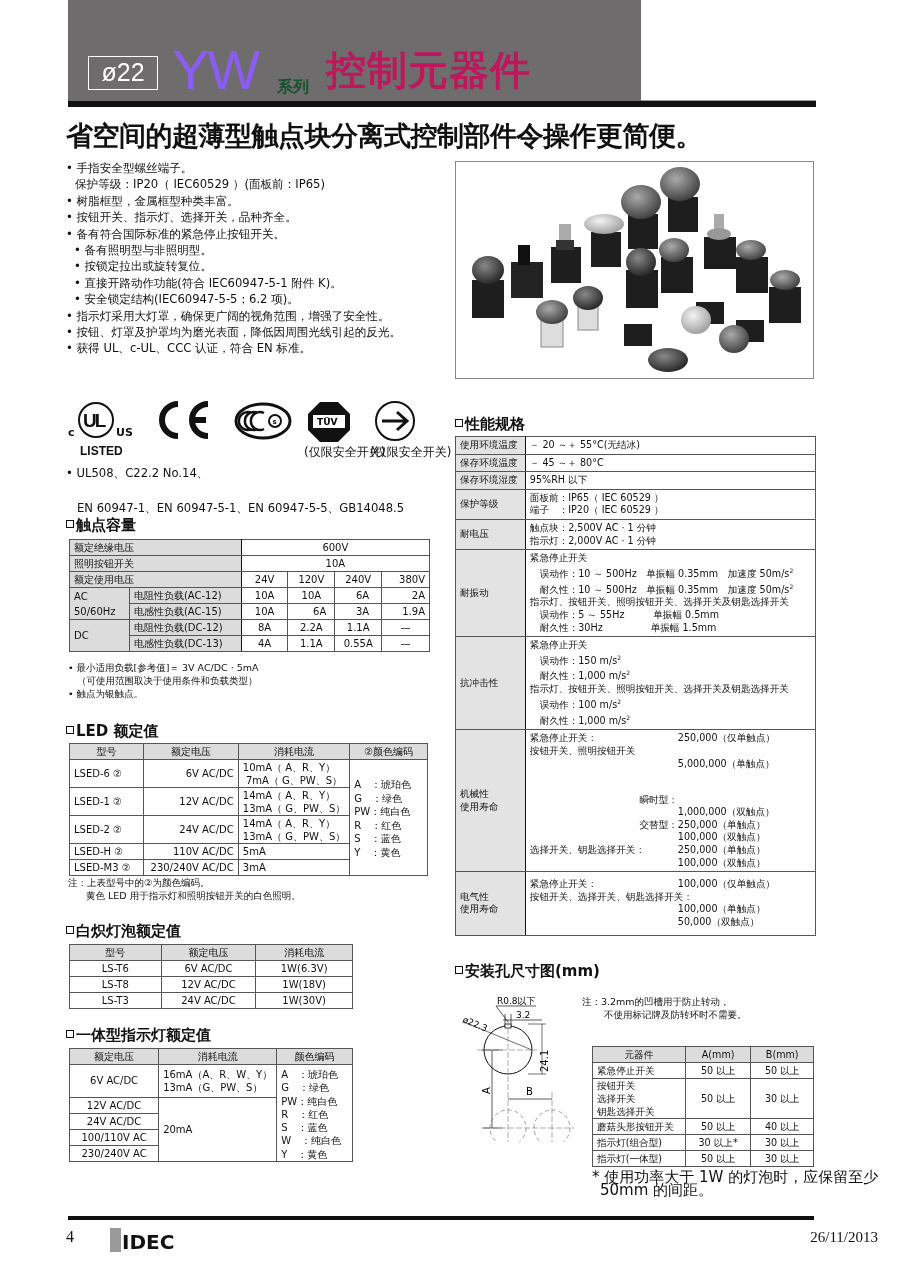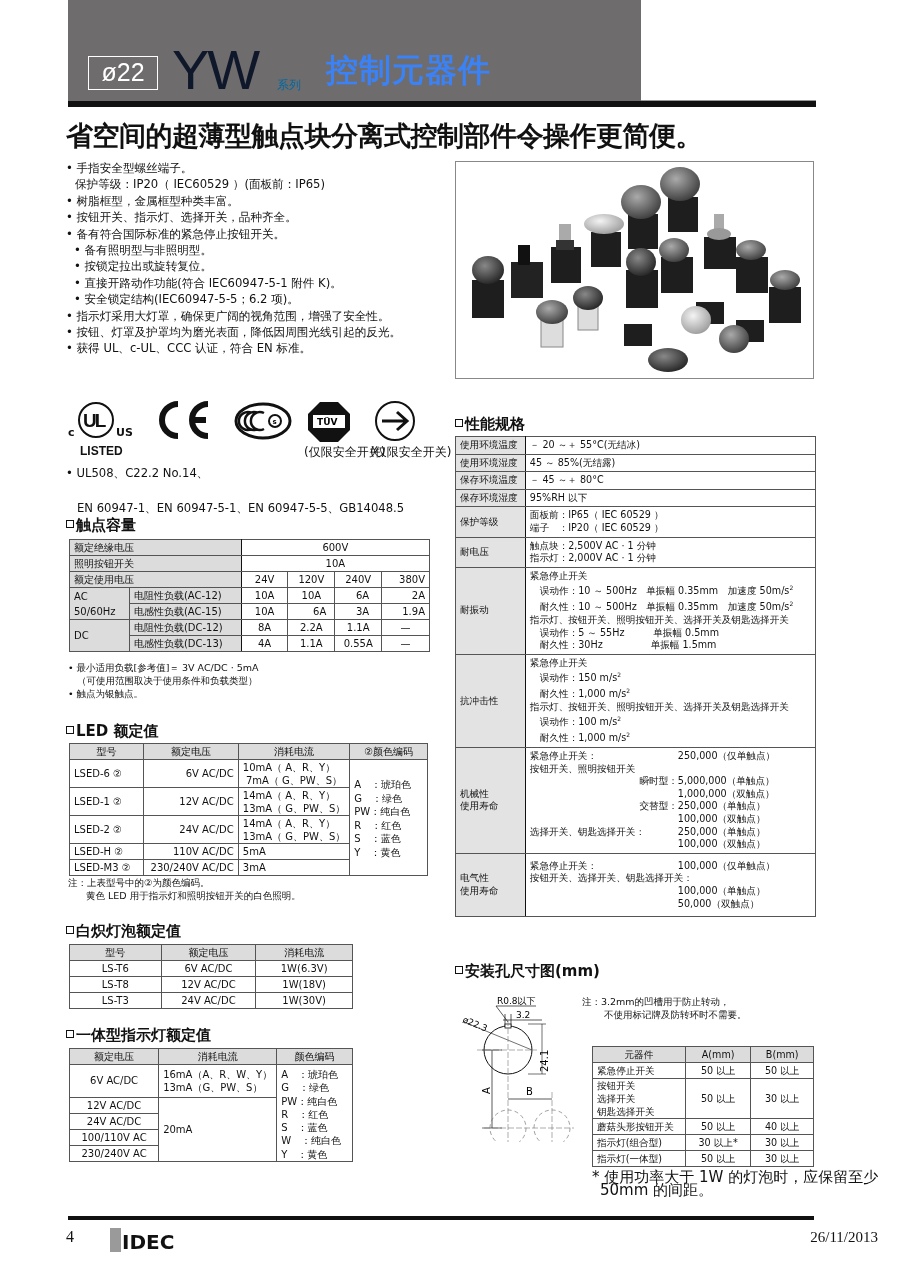--- a/index.html
+++ b/index.html
@@ -5,23 +5,23 @@
   * { box-sizing: border-box; margin: 0; padding: 0; }
   html, body { width: 900px; height: 1272px; background: #fff; overflow: hidden; }
   body { position: relative; font-family: "DejaVu Sans", "Liberation Sans", sans-serif; color: #111; font-size: 10.5px; }
 
   
   .hdr-band { position: absolute; left: 68px; top: 0; width: 573px; height: 101px; background: #6e6c6d; }
   .hdr-rule { position: absolute; left: 68px; top: 101px; width: 748px; height: 6px; background: #111; }
   .hdr-rule-thin { position: absolute; left: 641px; top: 100px; width: 175px; height: 1px; background: #999; }
   .hdr-box { position: absolute; left: 88px; top: 56px; width: 70px; height: 34px; border: 1.5px solid #fff; color: #fff;
              font-family: "Liberation Sans", sans-serif; font-size: 25px; line-height: 31px; text-align: center; }
-  .hdr-yw { position: absolute; left: 172px; top: 42px; color: #0f172a; font-family: "Liberation Sans", sans-serif; font-size: 56px; line-height: 56px; letter-spacing: -2px; }
-  .hdr-series { position: absolute; left: 277px; top: 77px; color: #0369a1; font-size: 12px; font-weight: normal; }
-  .hdr-title { position: absolute; left: 326px; top: 46px; color: #3b82f6; font-size: 32px; font-weight: bold; line-height: 48px; letter-spacing: 1px; }
+  .hdr-yw { position: absolute; left: 172px; top: 42px; color: #8b5cf6; font-family: "Liberation Sans", sans-serif; font-size: 56px; line-height: 56px; letter-spacing: -2px; }
+  .hdr-series { position: absolute; left: 277px; top: 77px; color: #14532d; font-size: 16px; font-weight: bold; }
+  .hdr-title { position: absolute; left: 326px; top: 46px; color: #be185d; font-size: 40px; font-weight: bold; line-height: 48px; letter-spacing: 1px; }
 
   .tagline { position: absolute; left: 66px; top: 118px; font-size: 27px; font-weight: bold; font-family: "DejaVu Serif", serif; letter-spacing: -0.5px; }
 
   
   .features { position: absolute; left: 66px; top: 160px; width: 385px; font-size: 11.6px; line-height: 16.4px; }
   .features .f { white-space: nowrap; }
   .features .f.sub { padding-left: 8px; }
   .features .f.cont { padding-left: 9px; }
 
   
@@ -398,26 +398,20 @@
       <col style="width:291px">
     </colgroup>
   <tbody id="spec-simple">
       <tr>
         <td class="k">使用环境温度</td>
         <td>
           <div style="white-space: pre;">－ 20 ～＋ 55°C(无结冰)</div>
         </td>
       </tr>
       <tr>
-        <td class="k">使用环境湿度</td>
-        <td>
-          <div style="white-space: pre;">45 ～ 85%(无结露)</div>
-        </td>
-      </tr>
-      <tr>
         <td class="k">保存环境温度</td>
         <td>
           <div style="white-space: pre;">－ 45 ～＋ 80°C</div>
         </td>
       </tr>
       <tr>
         <td class="k">保存环境湿度</td>
         <td>
           <div style="white-space: pre;">95%RH 以下</div>
         </td>
@@ -468,21 +462,21 @@
     <td id="mech-lines">
           <div style="display: flex;">
             <span style="width: 148px; text-align: left; white-space: nowrap;">紧急停止开关：</span>
             <span style="padding-left: 0px;">250,000（仅单触点）</span>
           </div>
           <div style="display: flex;">
             <span style="width: auto; text-align: left; white-space: nowrap;">按钮开关、照明按钮开关</span>
             <span style="padding-left: 0px;"></span>
           </div>
           <div style="display: flex;">
-            <span style="width: 148px; text-align: right; white-space: nowrap;">瞬时型：</span>
+            <span style="width: 148px; text-align: right; white-space: nowrap; margin-top: 36px;">瞬时型：</span>
             <span style="padding-left: 0px;">5,000,000（单触点）</span>
           </div>
           <div style="display: flex;">
             <span style="width: 148px; text-align: right; white-space: nowrap;"></span>
             <span style="padding-left: 0px;">1,000,000（双触点）</span>
           </div>
           <div style="display: flex;">
             <span style="width: 148px; text-align: right; white-space: nowrap;">交替型：</span>
             <span style="padding-left: 0px;">250,000（单触点）</span>
           </div>

